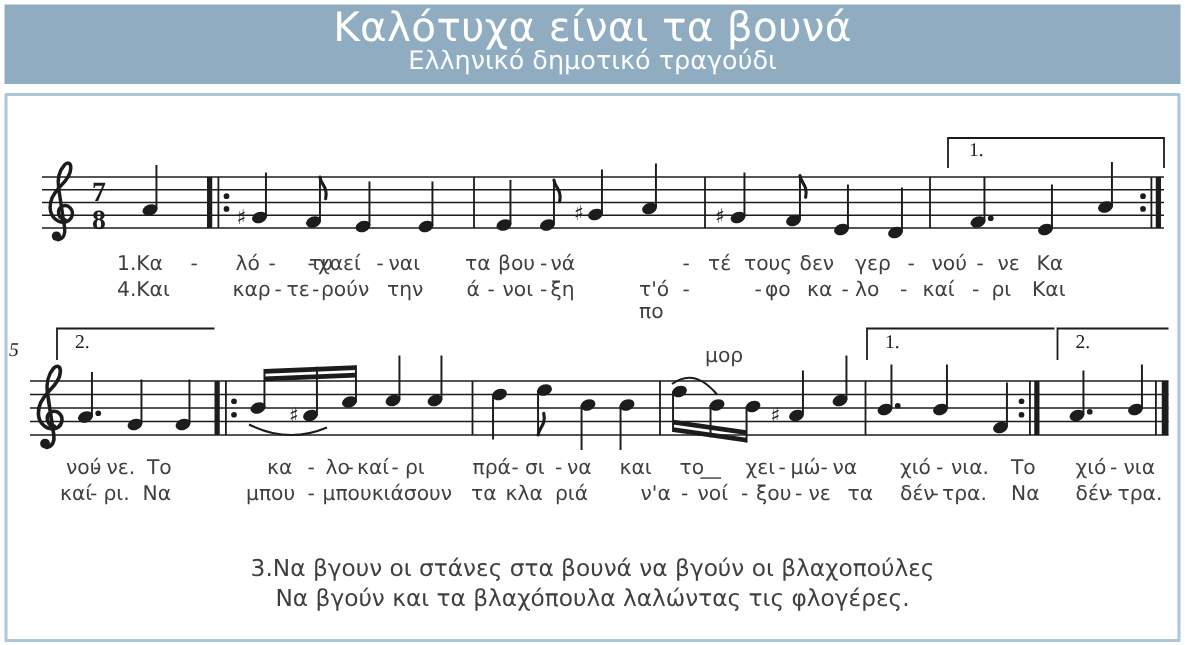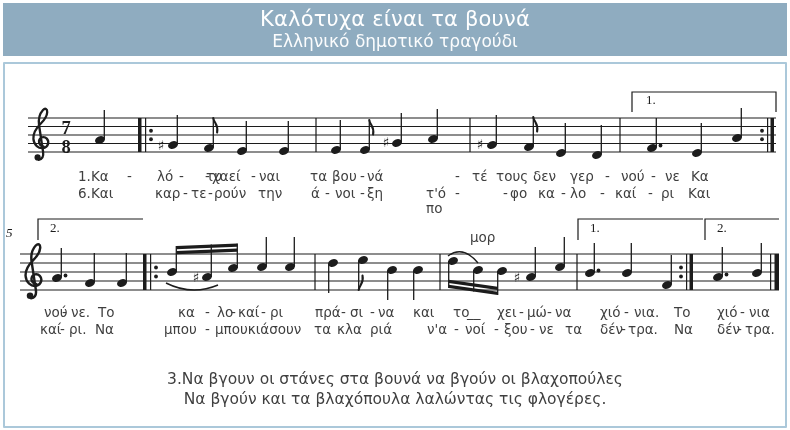--- a/index.html
+++ b/index.html
@@ -1,19 +1,19 @@
 <!DOCTYPE html>
 <html><head>
 <meta charset="utf-8">
 <style>
   html,body{margin:0;padding:0;width:790px;height:430px;overflow:hidden;background:#ffffff;
             font-family:"DejaVu Sans",sans-serif;}
   .abs{position:absolute;}
   #header{left:3px;top:3px;width:784px;height:53px;text-align:center;color:#ffffff;}
-  #song-title{font-size:21px;line-height:24px;padding-top:4px;letter-spacing:.2px;}
+  #song-title{font-size:27px;line-height:24px;padding-top:4px;letter-spacing:.2px;}
   #song-subtitle{font-size:17px;line-height:20px;opacity:.97;}
   #frame{left:3px;top:62px;width:780px;height:362px;border:2px solid #abc8da;border-radius:1px;}
   svg.system{position:absolute;left:0;}
   .lyr{position:absolute;font-size:13.5px;color:#3f3f3f;white-space:pre;line-height:15px;}
   .footer-line{position:absolute;left:0;width:790px;text-align:center;color:#3f3f3f;
                font-size:15.5px;line-height:19px;}
 </style>
 </head>
 <body>
 
@@ -270,21 +270,21 @@
       <span class="lyr" style="left: 496px; top: 169px;">τους</span>
       <span class="lyr" style="left: 533px; top: 169px;">δεν</span>
       <span class="lyr" style="left: 570px; top: 169px;">γερ</span>
       <span class="lyr" style="left: 605px; top: 169px;">-</span>
       <span class="lyr" style="left: 621px; top: 169px;">νού</span>
       <span class="lyr" style="left: 651px; top: 169px;">-</span>
       <span class="lyr" style="left: 665px; top: 169px;">νε</span>
       <span class="lyr" style="left: 691px; top: 169px;">Κα</span>
     </div>
     <div>
-      <span class="lyr" style="left: 78px; top: 186px;">6.Και</span>
+      <span class="lyr" style="left: 78px; top: 186px;">4.Και</span>
       <span class="lyr" style="left: 155px; top: 186px;">καρ</span>
       <span class="lyr" style="left: 183px; top: 186px;">-</span>
       <span class="lyr" style="left: 191px; top: 186px;">τε</span>
       <span class="lyr" style="left: 208px; top: 186px;">-</span>
       <span class="lyr" style="left: 214px; top: 186px;">ρούν</span>
       <span class="lyr" style="left: 258px; top: 186px;">την</span>
       <span class="lyr" style="left: 311px; top: 186px;">ά</span>
       <span class="lyr" style="left: 325px; top: 186px;">-</span>
       <span class="lyr" style="left: 335px; top: 186px;">νοι</span>
       <span class="lyr" style="left: 360px; top: 186px;">-</span>

